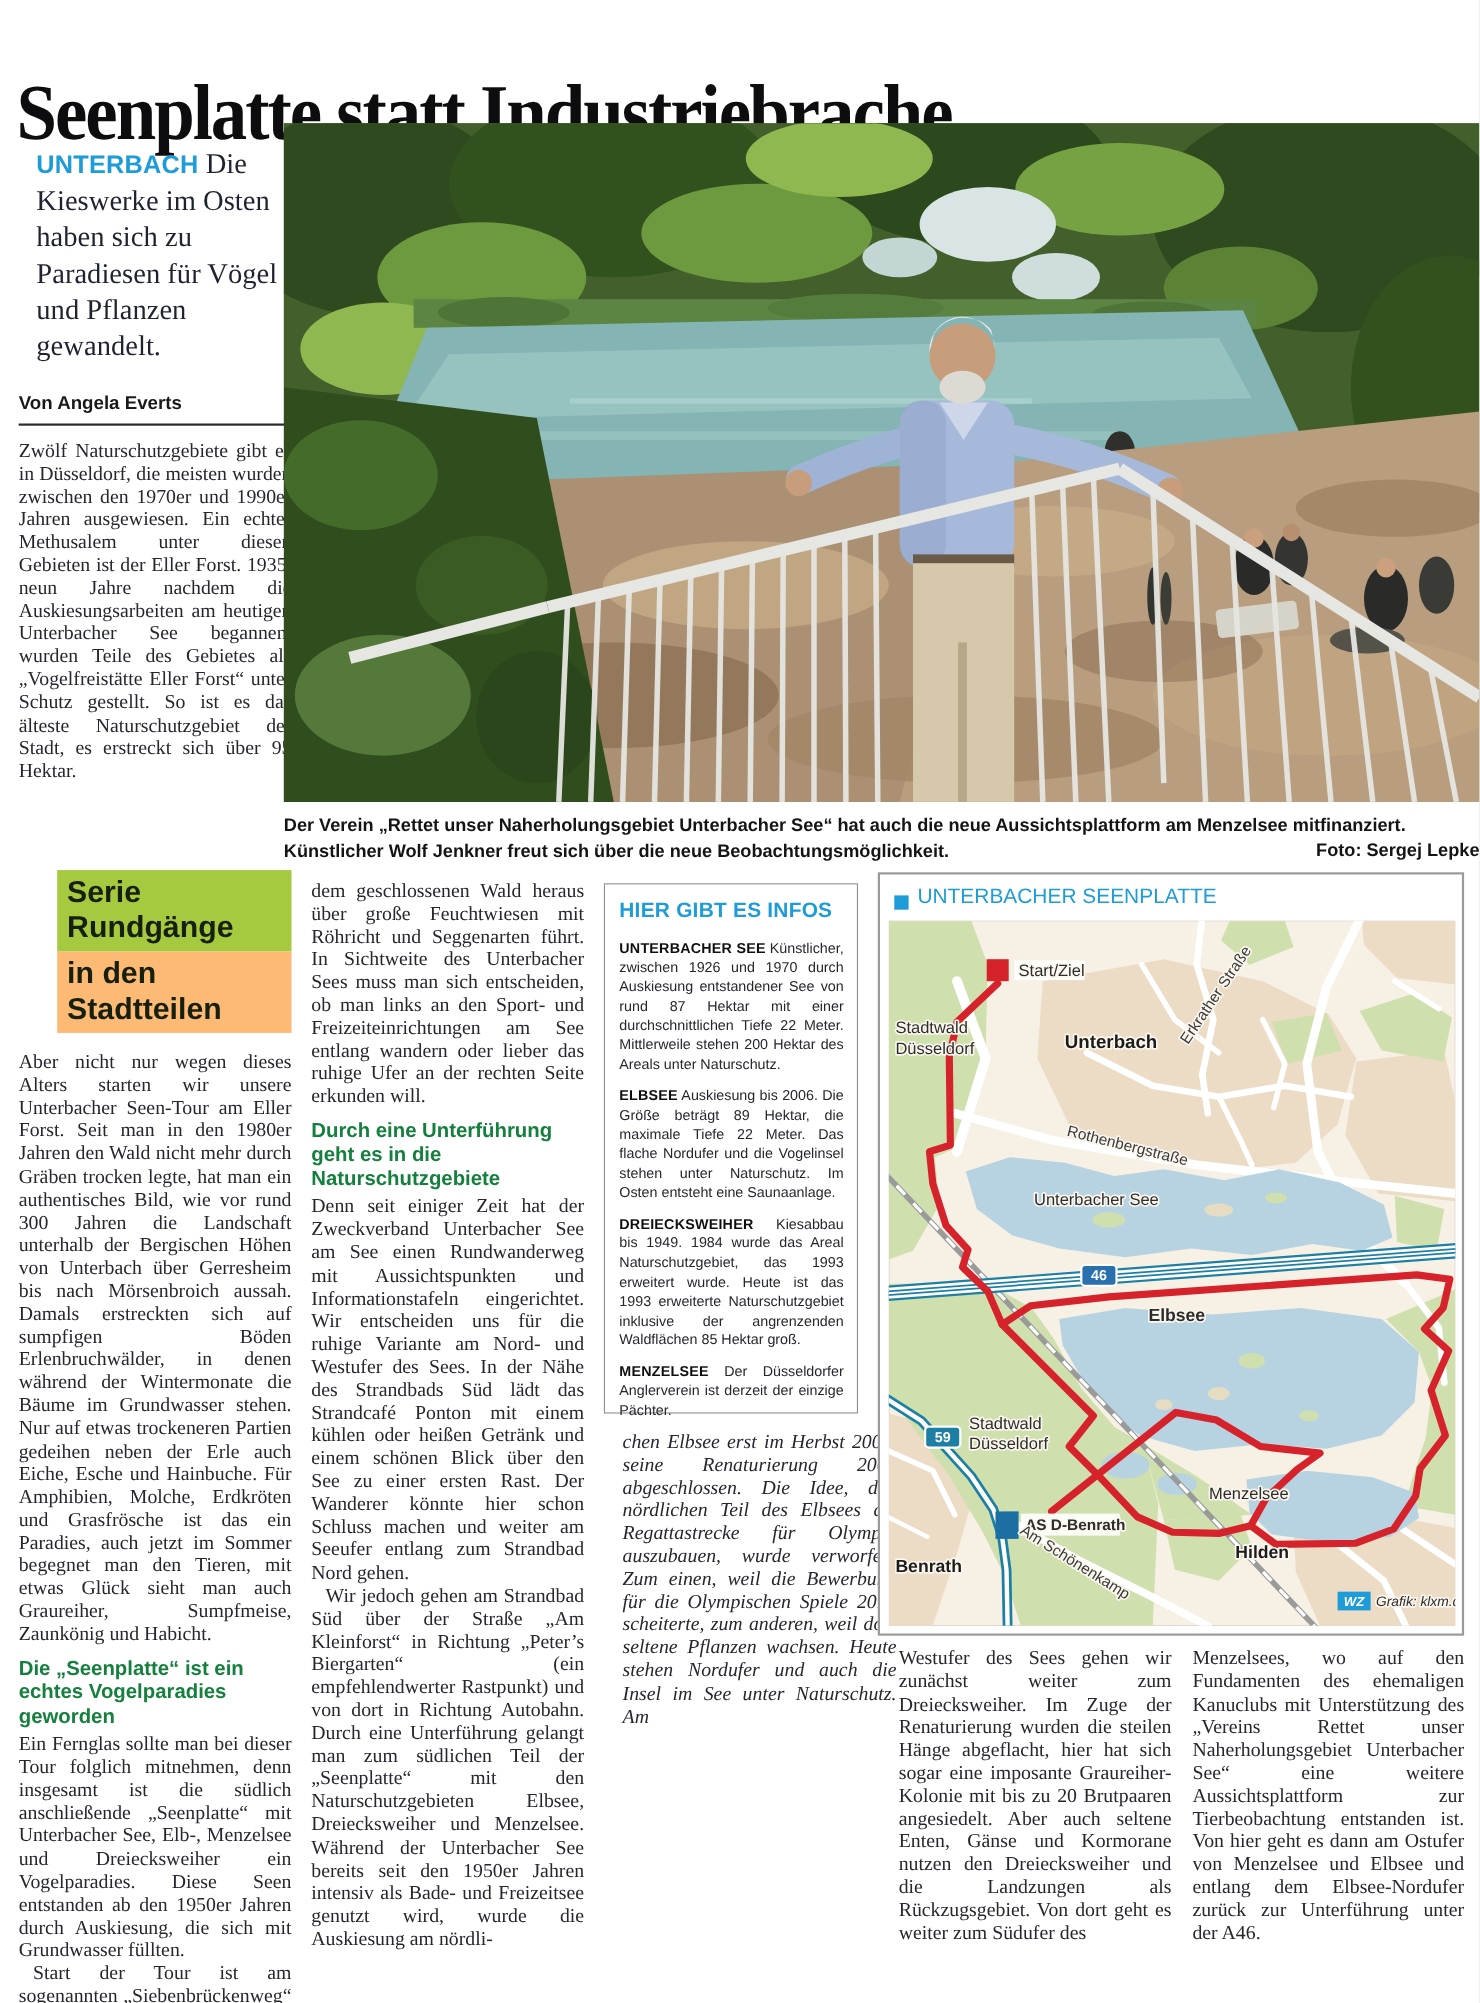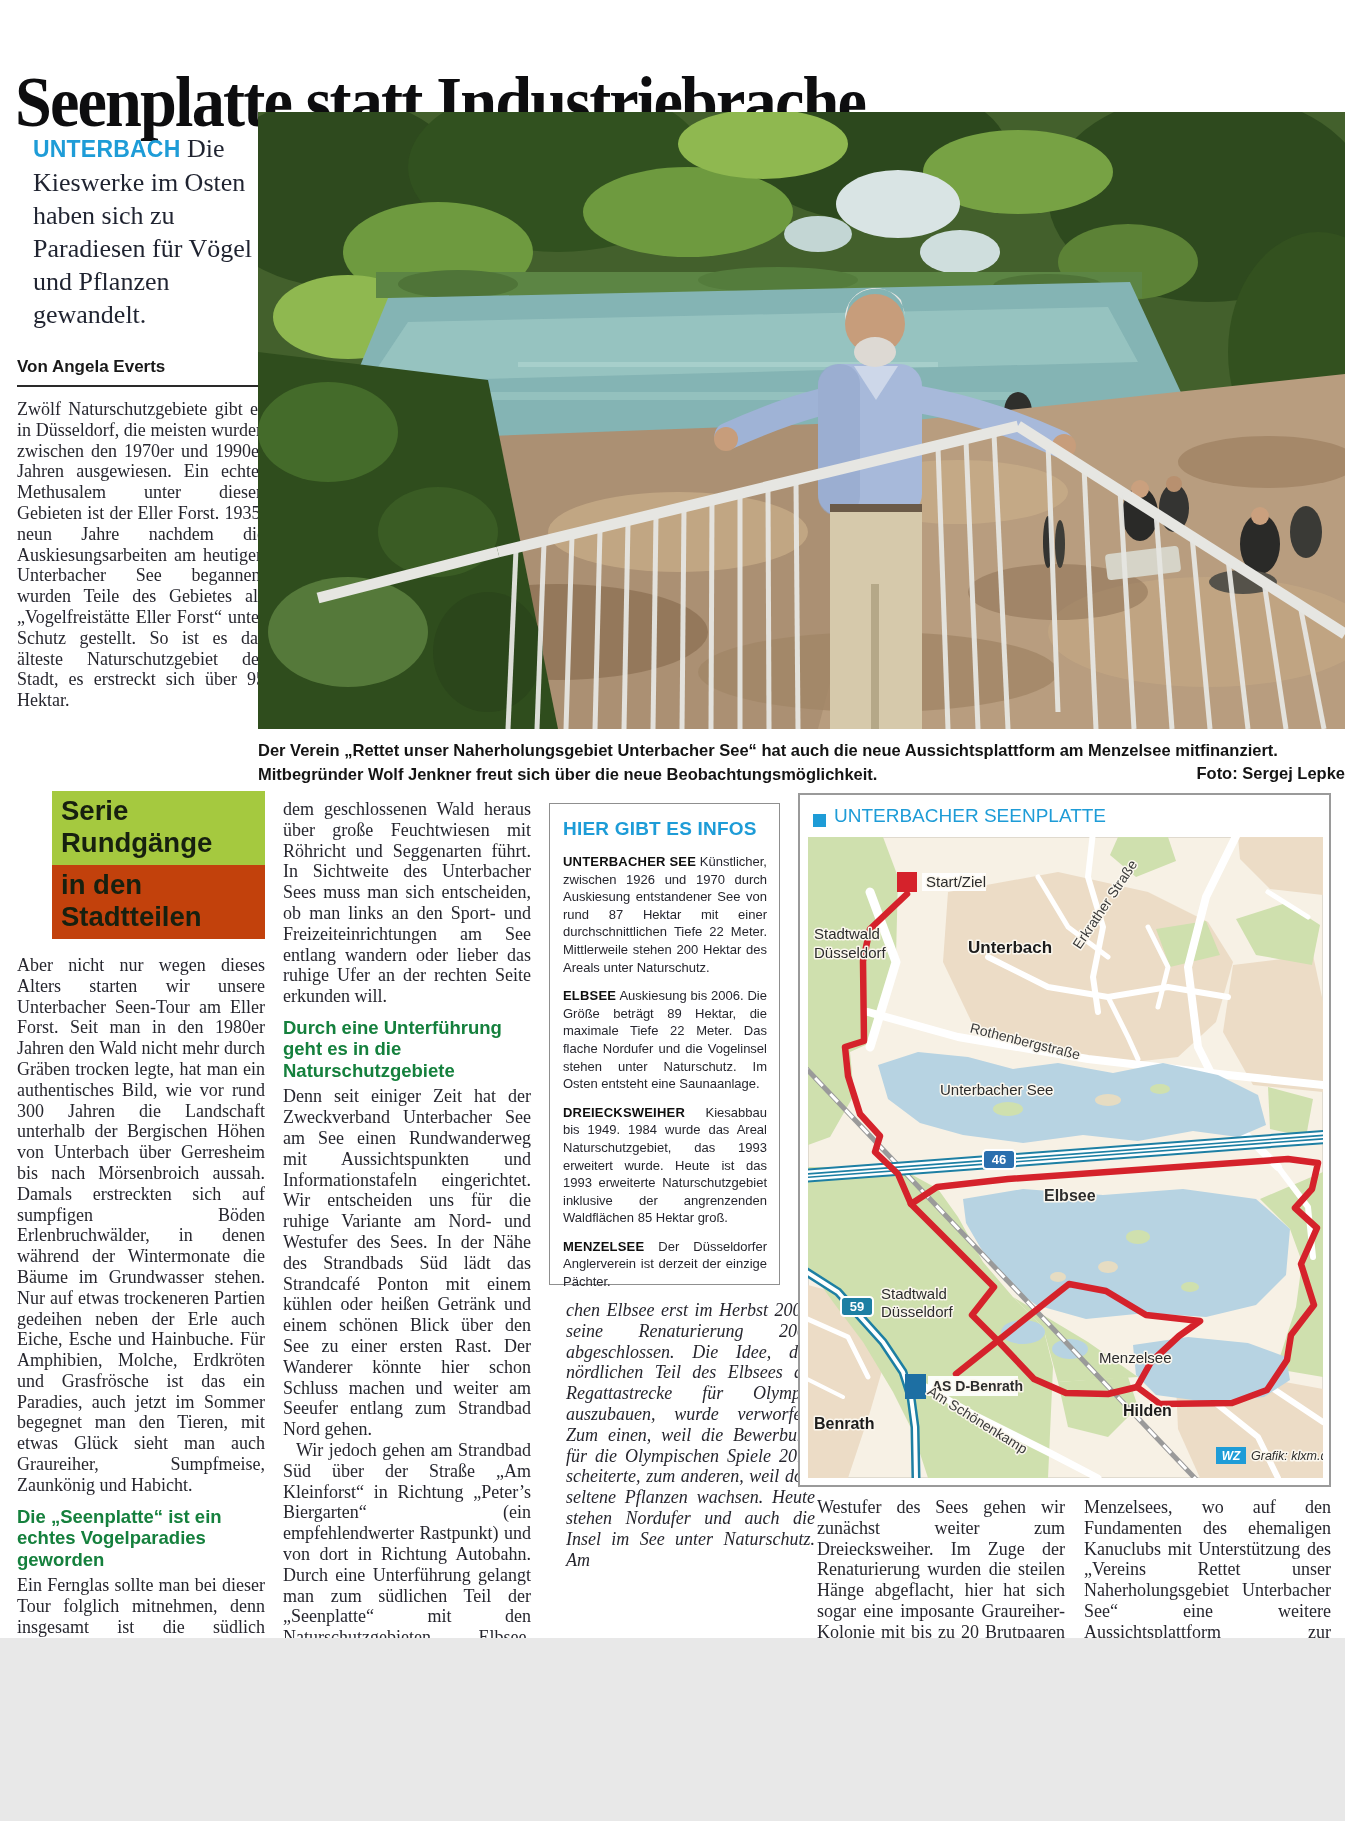--- a/index.html
+++ b/index.html
@@ -1,16 +1,16 @@
 <!DOCTYPE html>
 <html lang="de"><head>
 <meta charset="utf-8">
 <style>
   html,body{margin:0;padding:0;background:#e8e8e8;}
-  .page{position:relative;width:1345px;height:1638px;background:#fff;overflow:hidden;
+  .page{position:relative;width:1345px;height:1821px;background:#fff;overflow:hidden;
         font-family:"Liberation Serif",serif;color:#26262e;margin:0 auto;}
   
   .headline{position:absolute;left:15px;top:6px;width:1330px;
     font-family:"Liberation Serif",serif;font-weight:700;font-size:72px;line-height:96px;
     letter-spacing:-2px;color:#0d0d0f;transform:scaleX(.92);transform-origin:left top;white-space:nowrap;}
   
   .col1{position:absolute;left:17px;top:106px;width:248px;}
   .intro{font-size:26px;line-height:33px;color:#1f2330;margin-left:16px;}
   .kicker{font-family:"Liberation Sans",sans-serif;font-weight:700;font-size:23px;color:#1e9cd7;letter-spacing:.2px;}
   .byline{font-family:"Liberation Sans",sans-serif;font-weight:700;font-size:17px;color:#191919;
@@ -56,21 +56,21 @@
 
   <h1 class="headline">Seenplatte statt Industriebrache</h1>
 
   <div class="col1">
     <p class="intro"><span class="kicker">UNTERBACH</span><span> Die Kieswerke im Osten haben sich zu Paradiesen für Vögel und Pflanzen gewandelt.</span></p>
     <div class="byline">Von Angela Everts</div>
     <p class="body-text mt12">Zwölf Naturschutzgebiete gibt es in Düsseldorf, die meisten wurden zwischen den 1970er und 1990er Jahren ausgewiesen. Ein echter Methusalem unter diesen Gebieten ist der Eller Forst. 1935, neun Jahre nachdem die Auskiesungsarbeiten am heutigen Unterbacher See begannen, wurden Teile des Gebietes als „Vogelfreistätte Eller Forst“ unter Schutz gestellt. So ist es das älteste Naturschutzgebiet der Stadt, es erstreckt sich über 95 Hektar.</p>
 
     <div class="series-box">
       <div class="series-line" style="background:#a5c93f">Serie Rundgänge</div>
-      <div class="series-line" style="background:#c2410c">in den Stadtteilen</div>
+      <div class="series-line" style="background:#fdba74">in den Stadtteilen</div>
     </div>
 
     <p class="body-text mt16">Aber nicht nur wegen dieses Alters starten wir unsere Unterbacher Seen-Tour am Eller Forst. Seit man in den 1980er Jahren den Wald nicht mehr durch Gräben trocken legte, hat man ein authentisches Bild, wie vor rund 300 Jahren die Landschaft unterhalb der Bergischen Höhen von Unterbach über Gerresheim bis nach Mörsenbroich aussah. Damals erstreckten sich auf sumpfigen Böden Erlenbruchwälder, in denen während der Wintermonate die Bäume im Grundwasser stehen. Nur auf etwas trockeneren Partien gedeihen neben der Erle auch Eiche, Esche und Hainbuche. Für Amphibien, Molche, Erdkröten und Grasfrösche ist das ein Paradies, auch jetzt im Sommer begegnet man den Tieren, mit etwas Glück sieht man auch Graureiher, Sumpfmeise, Zaunkönig und Habicht.</p>
     <h4 class="subhead">Die „Seenplatte“ ist ein echtes Vogelparadies geworden</h4>
     <p class="body-text">Ein Fernglas sollte man bei dieser Tour folglich mitnehmen, denn insgesamt ist die südlich anschließende „Seenplatte“ mit Unterbacher See, Elb-, Menzelsee und Dreiecksweiher ein Vogelparadies. Diese Seen entstanden ab den 1950er Jahren durch Auskiesung, die sich mit Grundwasser füllten.</p>
     <p class="body-text indent">Start der Tour ist am sogenannten „Siebenbrückenweg“ an der Rothenbergstraße. Von dort folgen wir dem Rundwanderweg des Sauerländischen Gebirgsvereins, der bald aus</p>
   </div>
 
   <div class="photo">
     <svg width="1087" height="617" viewBox="0 0 1087 617" xmlns="http://www.w3.org/2000/svg">
@@ -181,21 +181,21 @@
             <path d="M934,424 952,617"></path>
             <path d="M970,447 990,617"></path>
           <path d="M1006,470 1028,617"></path>
             <path d="M1042,493 1066,617"></path>
         </g>
       </g>
     </svg>
   </div>
 
   <div class="caption">
-    <span>Der Verein „Rettet unser Naherholungsgebiet Unterbacher See“ hat auch die neue Aussichtsplattform am Menzelsee mitfinanziert. Mitbegründer Wolf Jenkner freut sich über die neue Beobachtungsmöglichkeit.</span>
+    <span>Der Verein „Rettet unser Naherholungsgebiet Unterbacher See“ hat auch die neue Aussichtsplattform am Menzelsee mitfinanziert. Künstlicher Wolf Jenkner freut sich über die neue Beobachtungsmöglichkeit.</span>
     <span class="credit">Foto: Sergej Lepke</span>
   </div>
 
   <div class="col2">
     <p class="body-text">dem geschlossenen Wald heraus über große Feuchtwiesen mit Röhricht und Seggenarten führt. In Sichtweite des Unterbacher Sees muss man sich entscheiden, ob man links an den Sport- und Freizeiteinrichtungen am See entlang wandern oder lieber das ruhige Ufer an der rechten Seite erkunden will.</p>
     <h4 class="subhead">Durch eine Unterführung geht es in die Naturschutzgebiete</h4>
     <p class="body-text">Denn seit einiger Zeit hat der Zweckverband Unterbacher See am See einen Rundwanderweg mit Aussichtspunkten und Informationstafeln eingerichtet. Wir entscheiden uns für die ruhige Variante am Nord- und Westufer des Sees. In der Nähe des Strandbads Süd lädt das Strandcafé Ponton mit einem kühlen oder heißen Getränk und einem schönen Blick über den See zu einer ersten Rast. Der Wanderer könnte hier schon Schluss machen und weiter am Seeufer entlang zum Strandbad Nord gehen.</p>
     <p class="body-text indent">Wir jedoch gehen am Strandbad Süd über der Straße „Am Kleinforst“ in Richtung „Peter’s Biergarten“ (ein empfehlendwerter Rastpunkt) und von dort in Richtung Autobahn. Durch eine Unterführung gelangt man zum südlichen Teil der „Seenplatte“ mit den Naturschutzgebieten Elbsee, Dreiecksweiher und Menzelsee. Während der Unterbacher See bereits seit den 1950er Jahren intensiv als Bade- und Freizeitsee genutzt wird, wurde die Auskiesung am nördli-</p>
   </div>
 

